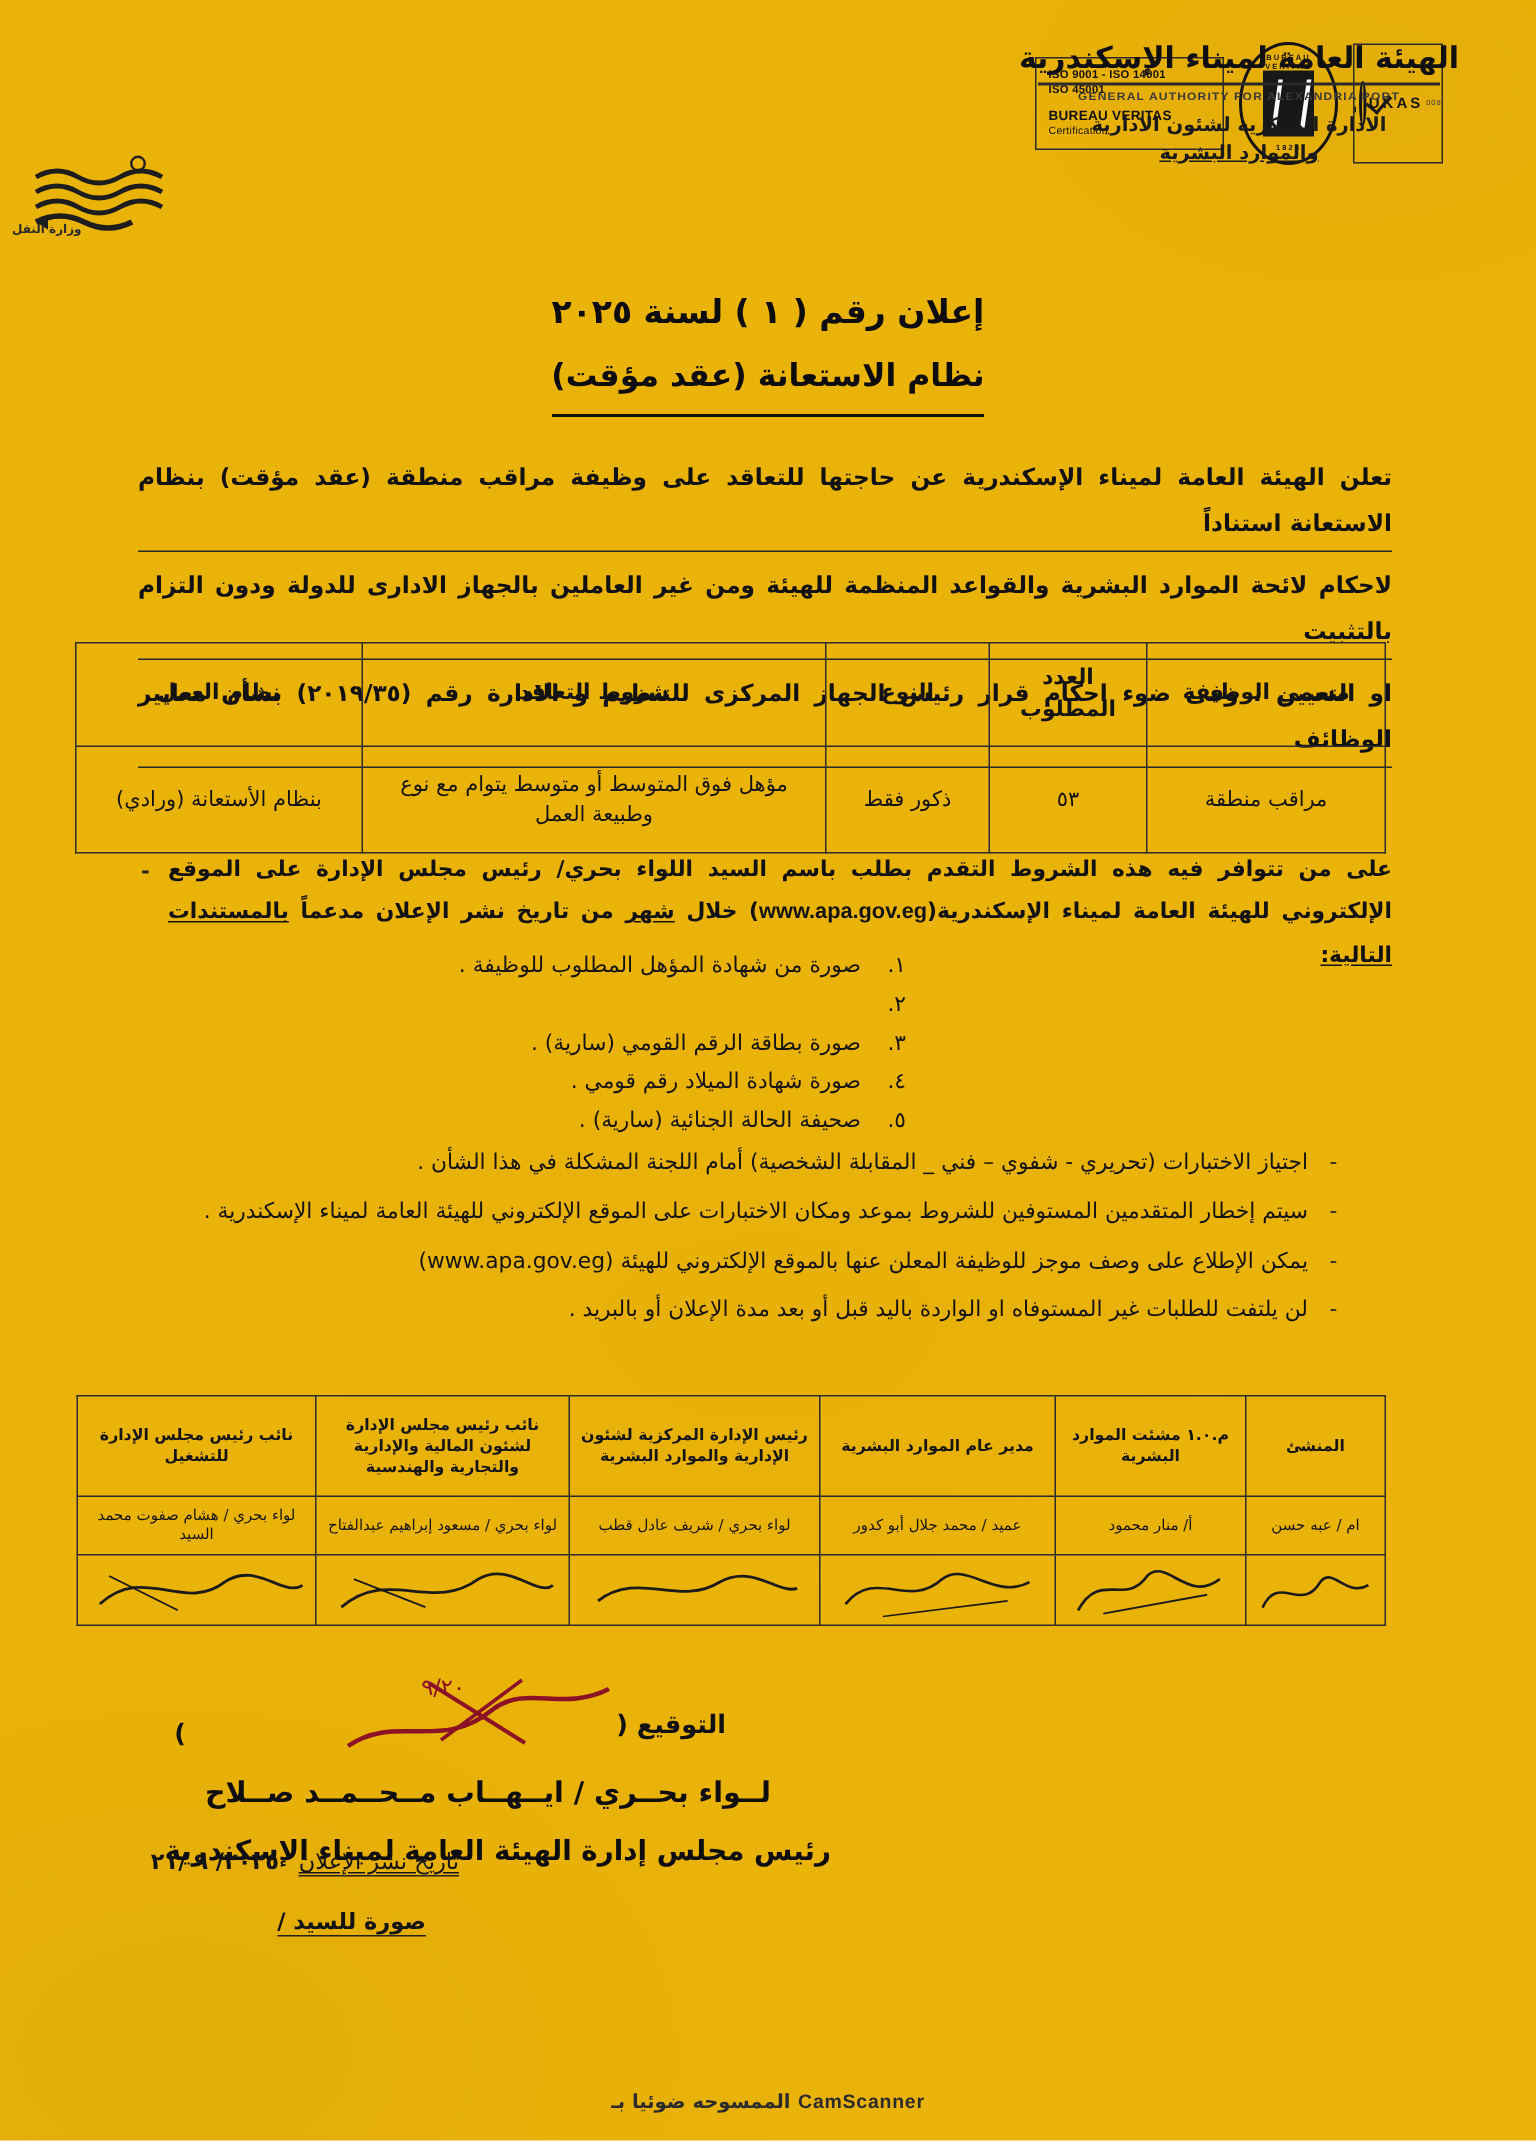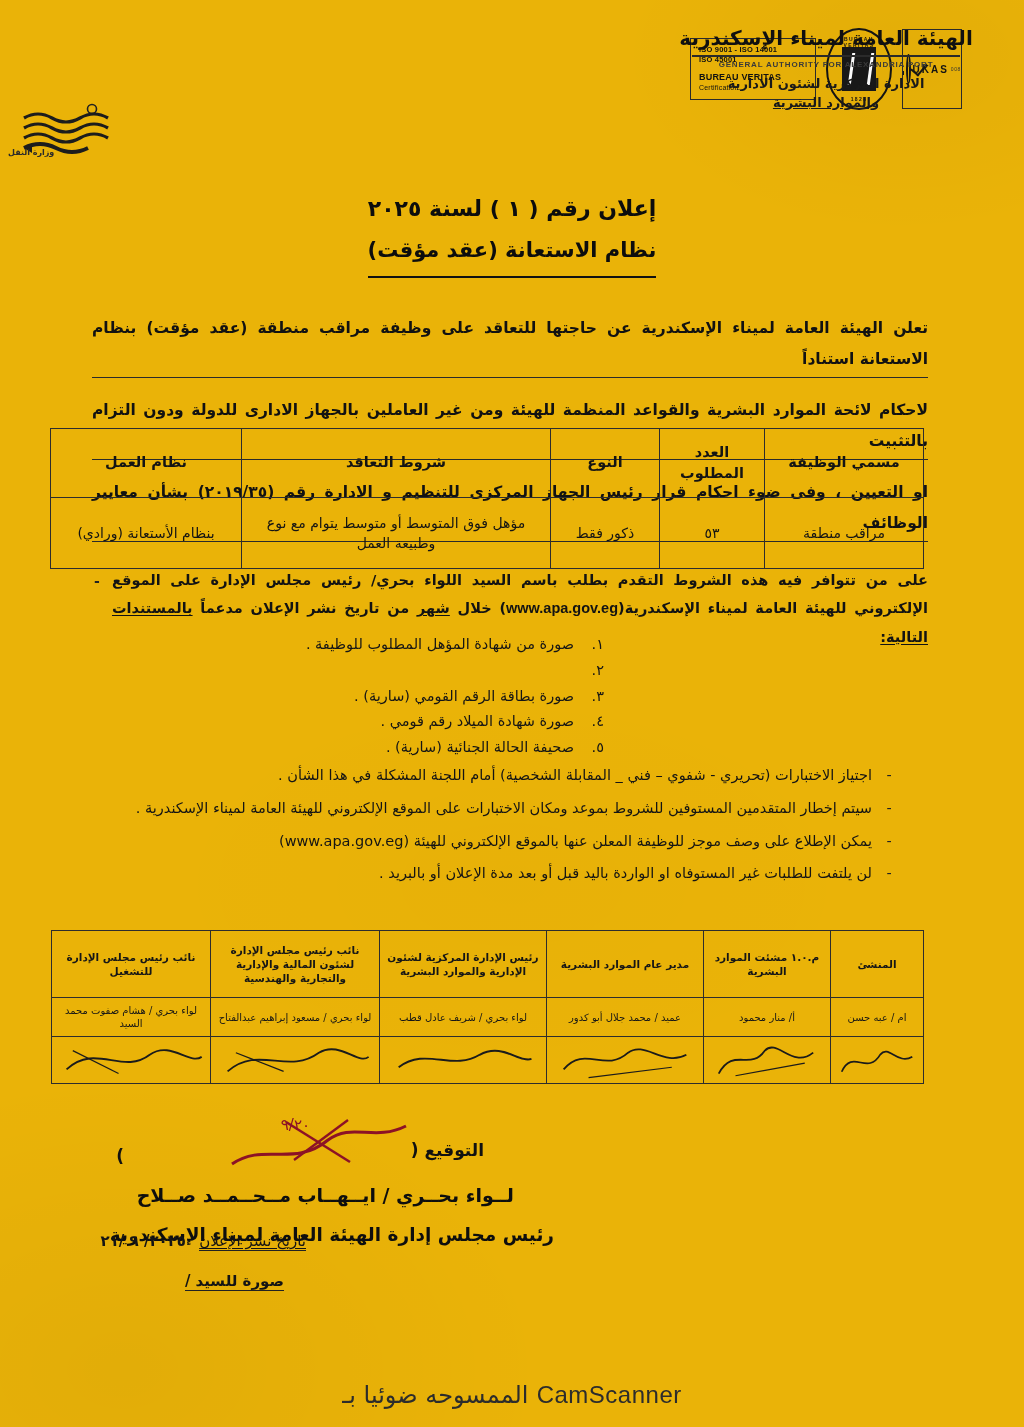--- a/index.html
+++ b/index.html
@@ -249,21 +249,21 @@
     right: 96px;
     width: 836px;
     text-align: justify;
     font-size: 15.5px;
     font-weight: bold;
     line-height: 2.0;
     color: #121212;
     filter: blur(0.15px);
   }
   .intro p {
-    margin: 17px 0 4px 0;
+    margin: 7px 0 4px 0;
     border-bottom: 1.8px solid #2a2a2a;
     padding-bottom: 2px;
   }
 
   
   .job-table {
     position: absolute;
     top: 428px;
     right: 100px;
     width: 828px;
@@ -461,22 +461,22 @@
     border-bottom: 1.6px solid #222;
     filter: blur(0.12px);
   }
 
   
   .camscanner {
     position: absolute;
     bottom: 18px;
     left: 0; right: 0;
     text-align: center;
-    font-size: 24px;
-    font-weight: normal;
+    font-size: 13px;
+    font-weight: bold;
     color: #2c2c2c;
     letter-spacing: 0.5px;
   }
   .camscanner .brand {
     font-family: "Liberation Sans", sans-serif;
     letter-spacing: 0.5px;
   }
 </style>
 </head>
 <body>

